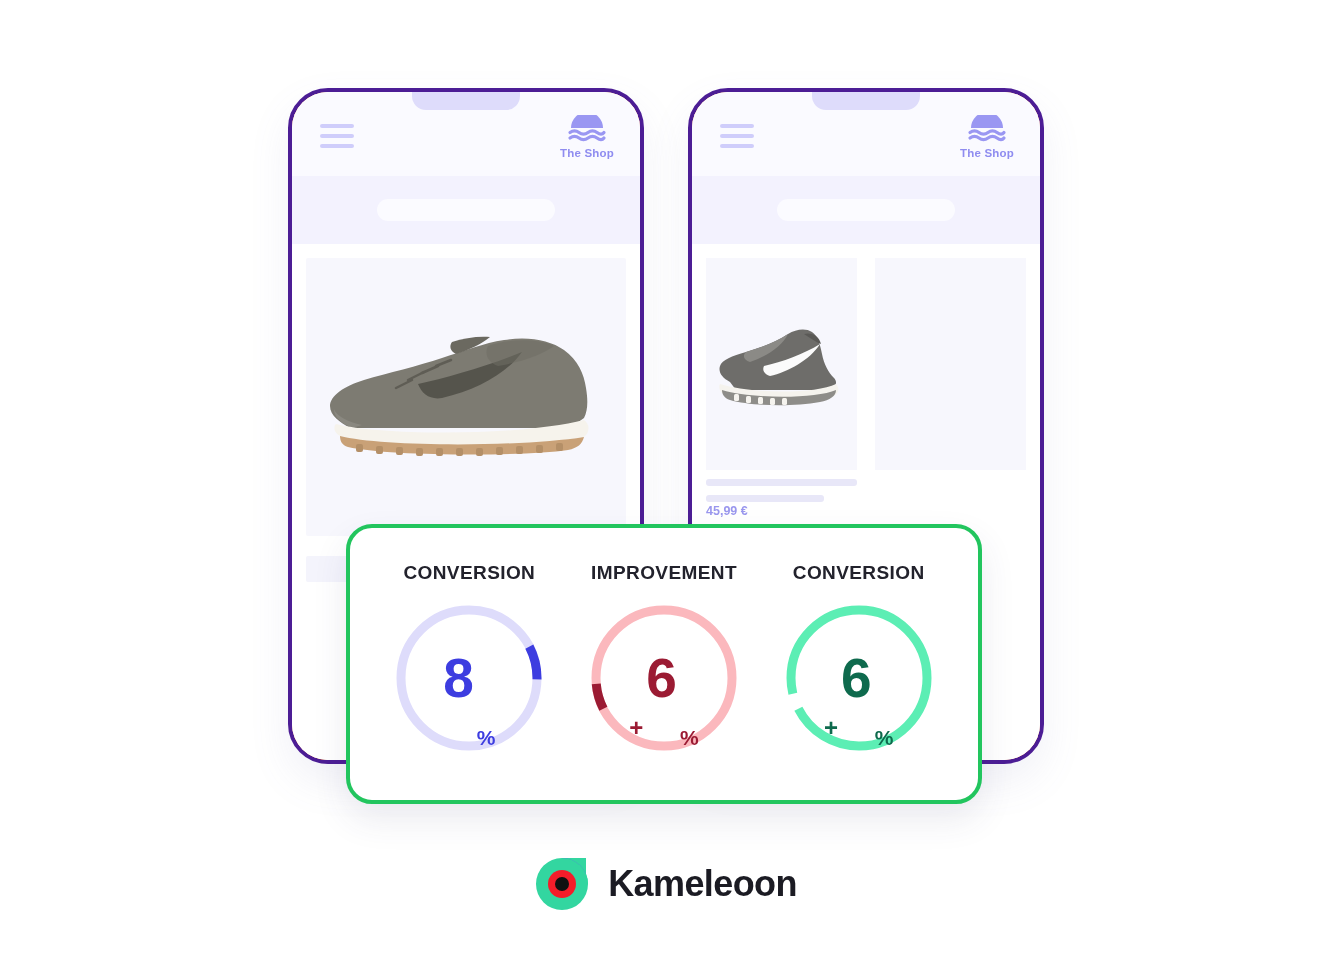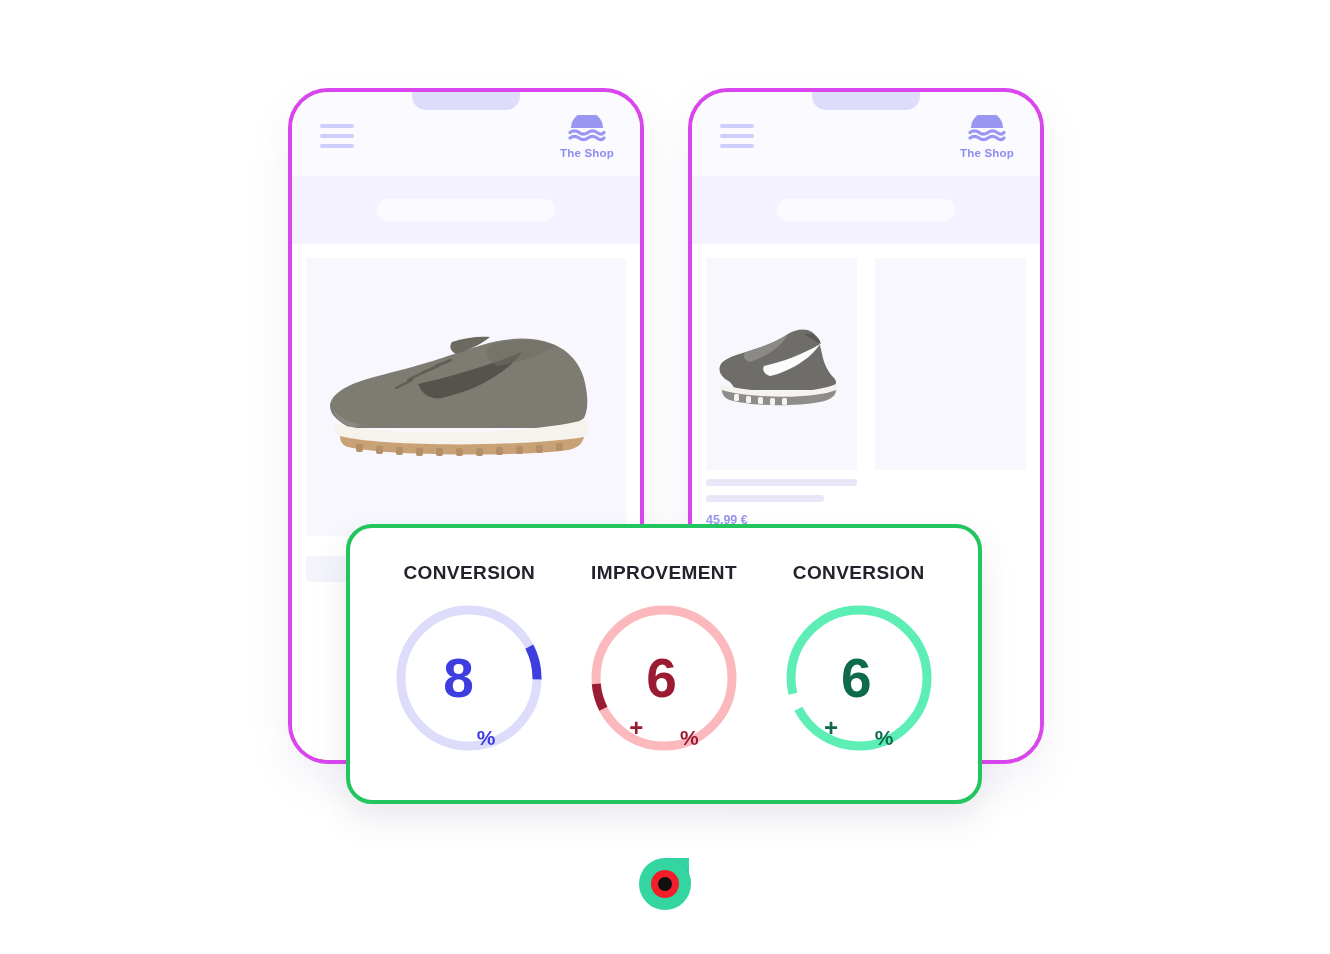--- a/index.html
+++ b/index.html
@@ -41,21 +41,21 @@
     font-weight: bold;
     letter-spacing: 0.6px;
   }
 
   
   .phone {
     position: absolute;
     top: 88px;
     width: 348px;
     height: 668px;
-    border: 4px solid #d946ef;
+    border: 4px solid #4c1d95;
     border-radius: 40px;
     background: #c2410c;
     overflow: hidden;
     box-shadow: 0 18px 40px rgba(120,120,180,0.10);
   }
   .phone-a { left: 288px; }
   .phone-b { left: 688px; z-index: 20; }
 
   .notch {
     position: absolute;
@@ -178,21 +178,21 @@
     overflow: hidden;
   }
   .line {
     height: 7px;
     border-radius: 3px;
     background: #e8e7f8;
     margin-top: 9px;
   }
   .line.short { width: 78%; }
   .price {
-    margin-top: 11px;
+    margin-top: 2px;
     font-size: 12.5px;
     font-weight: bold;
     color: #9a97ee;
   }
 
   
   .shoe-svg { position: absolute; }
 
   
   .metrics-card {
@@ -477,15 +477,16 @@
   <div class="footer-logo">
     <div class="kam-mark">
       <svg width="58" height="58" viewBox="0 0 58 58">
         <path d="M29 3 L53 3 L53 27 L29 27 Z" fill="#6263f0"></path>
         <path d="M29 29 m-26 0 a26 26 0 1 0 52 0 a26 26 0 1 0 -52 0 Z M29 29 m-13 0 a13 13 0 1 0 26 0 a13 13 0 1 0 -26 0 Z" fill="#33d6a0" fill-rule="evenodd"></path>
         <path d="M29 3 A26 26 0 0 1 55 29 L53 29 L53 3 Z" fill="#33d6a0"></path>
         <circle cx="29" cy="29" r="14" fill="#f41d2a"></circle>
         <circle cx="29" cy="29" r="7" fill="#111111"></circle>
       </svg>
     </div>
+    <div class="kam-word">Kameleoon</div>
   </div>
 
 </div>
 
 </body></html>

